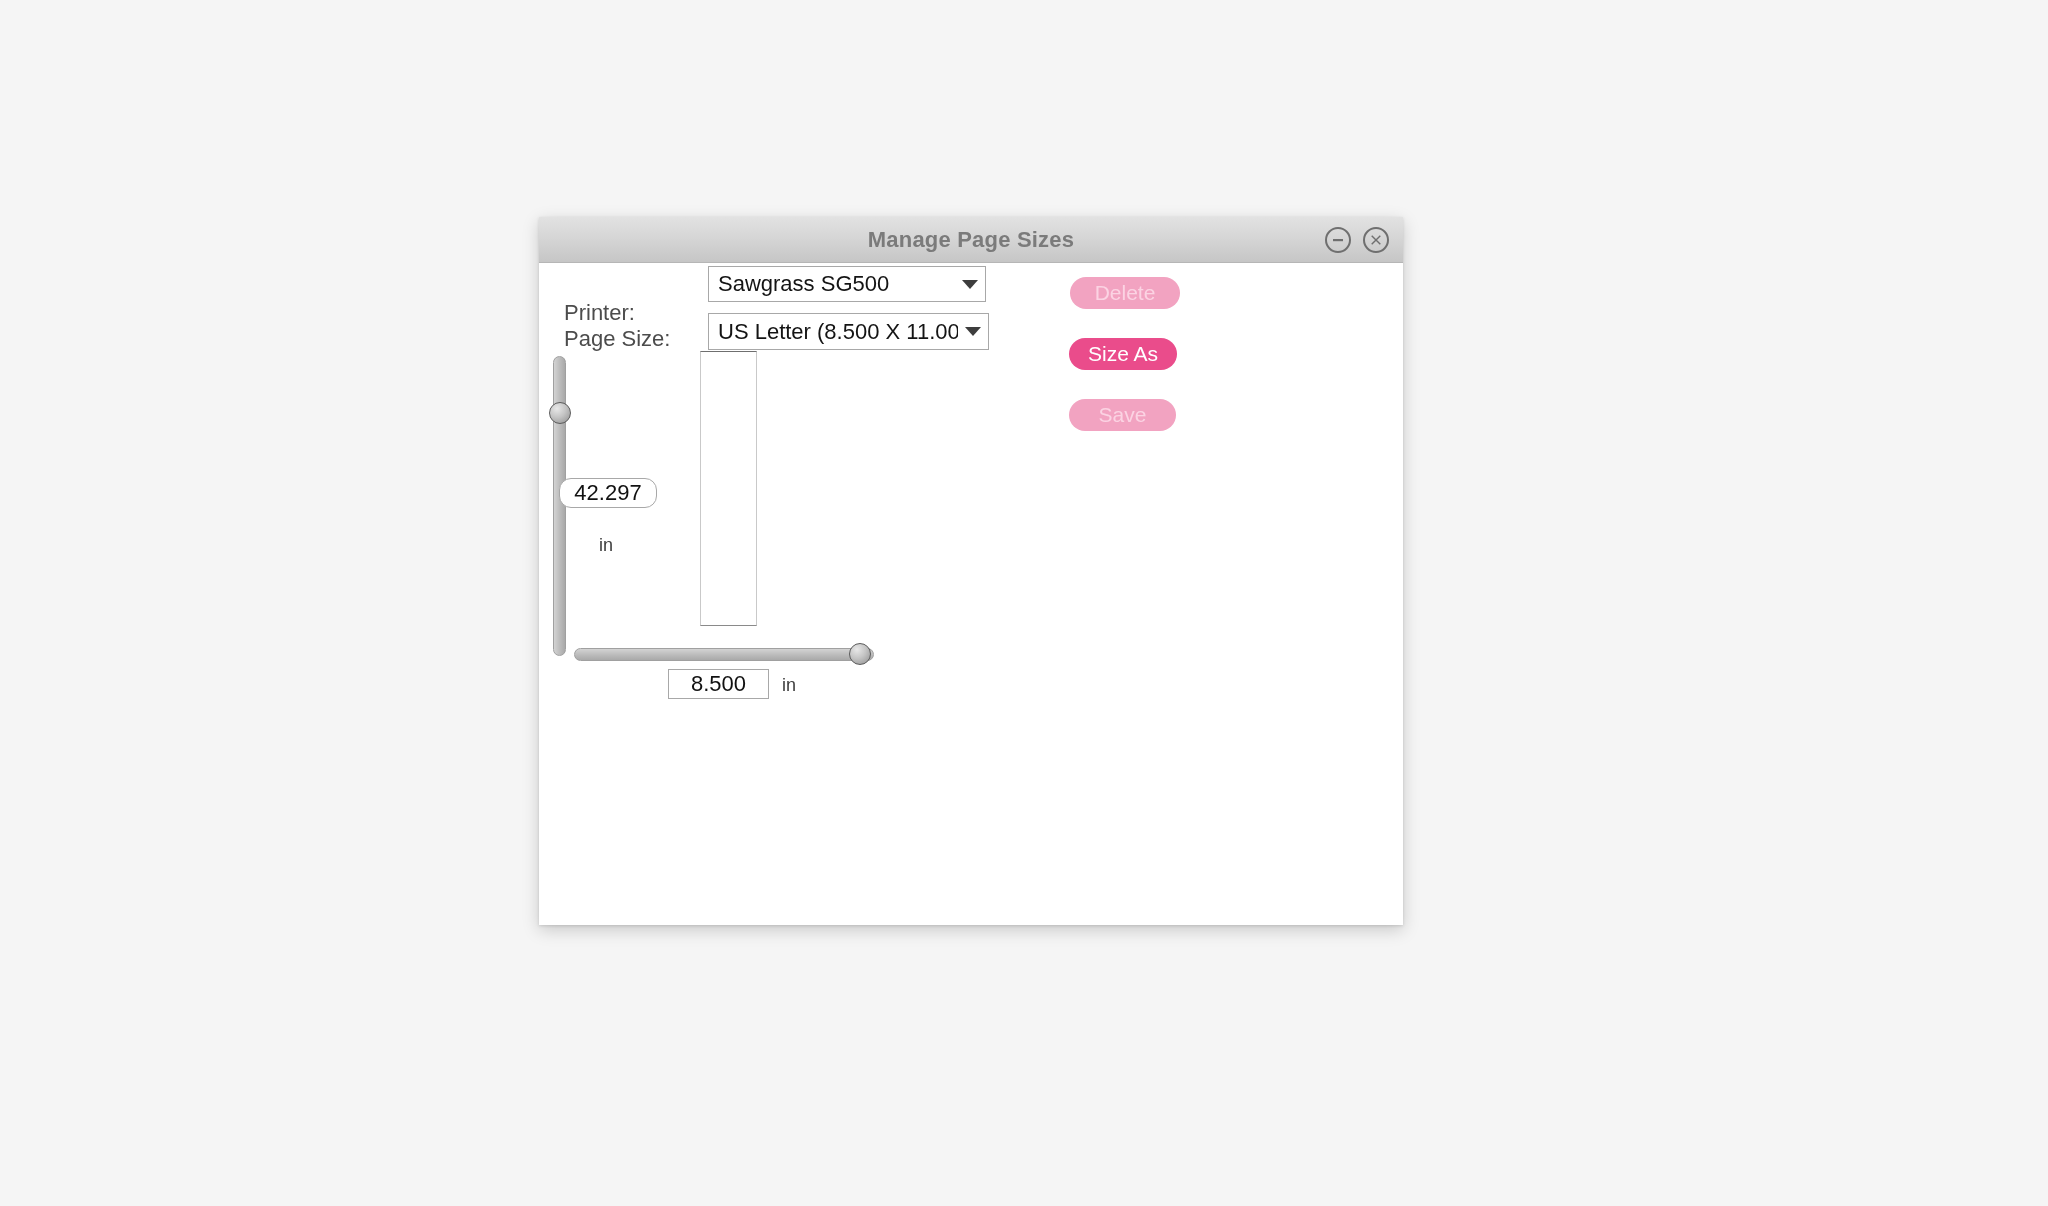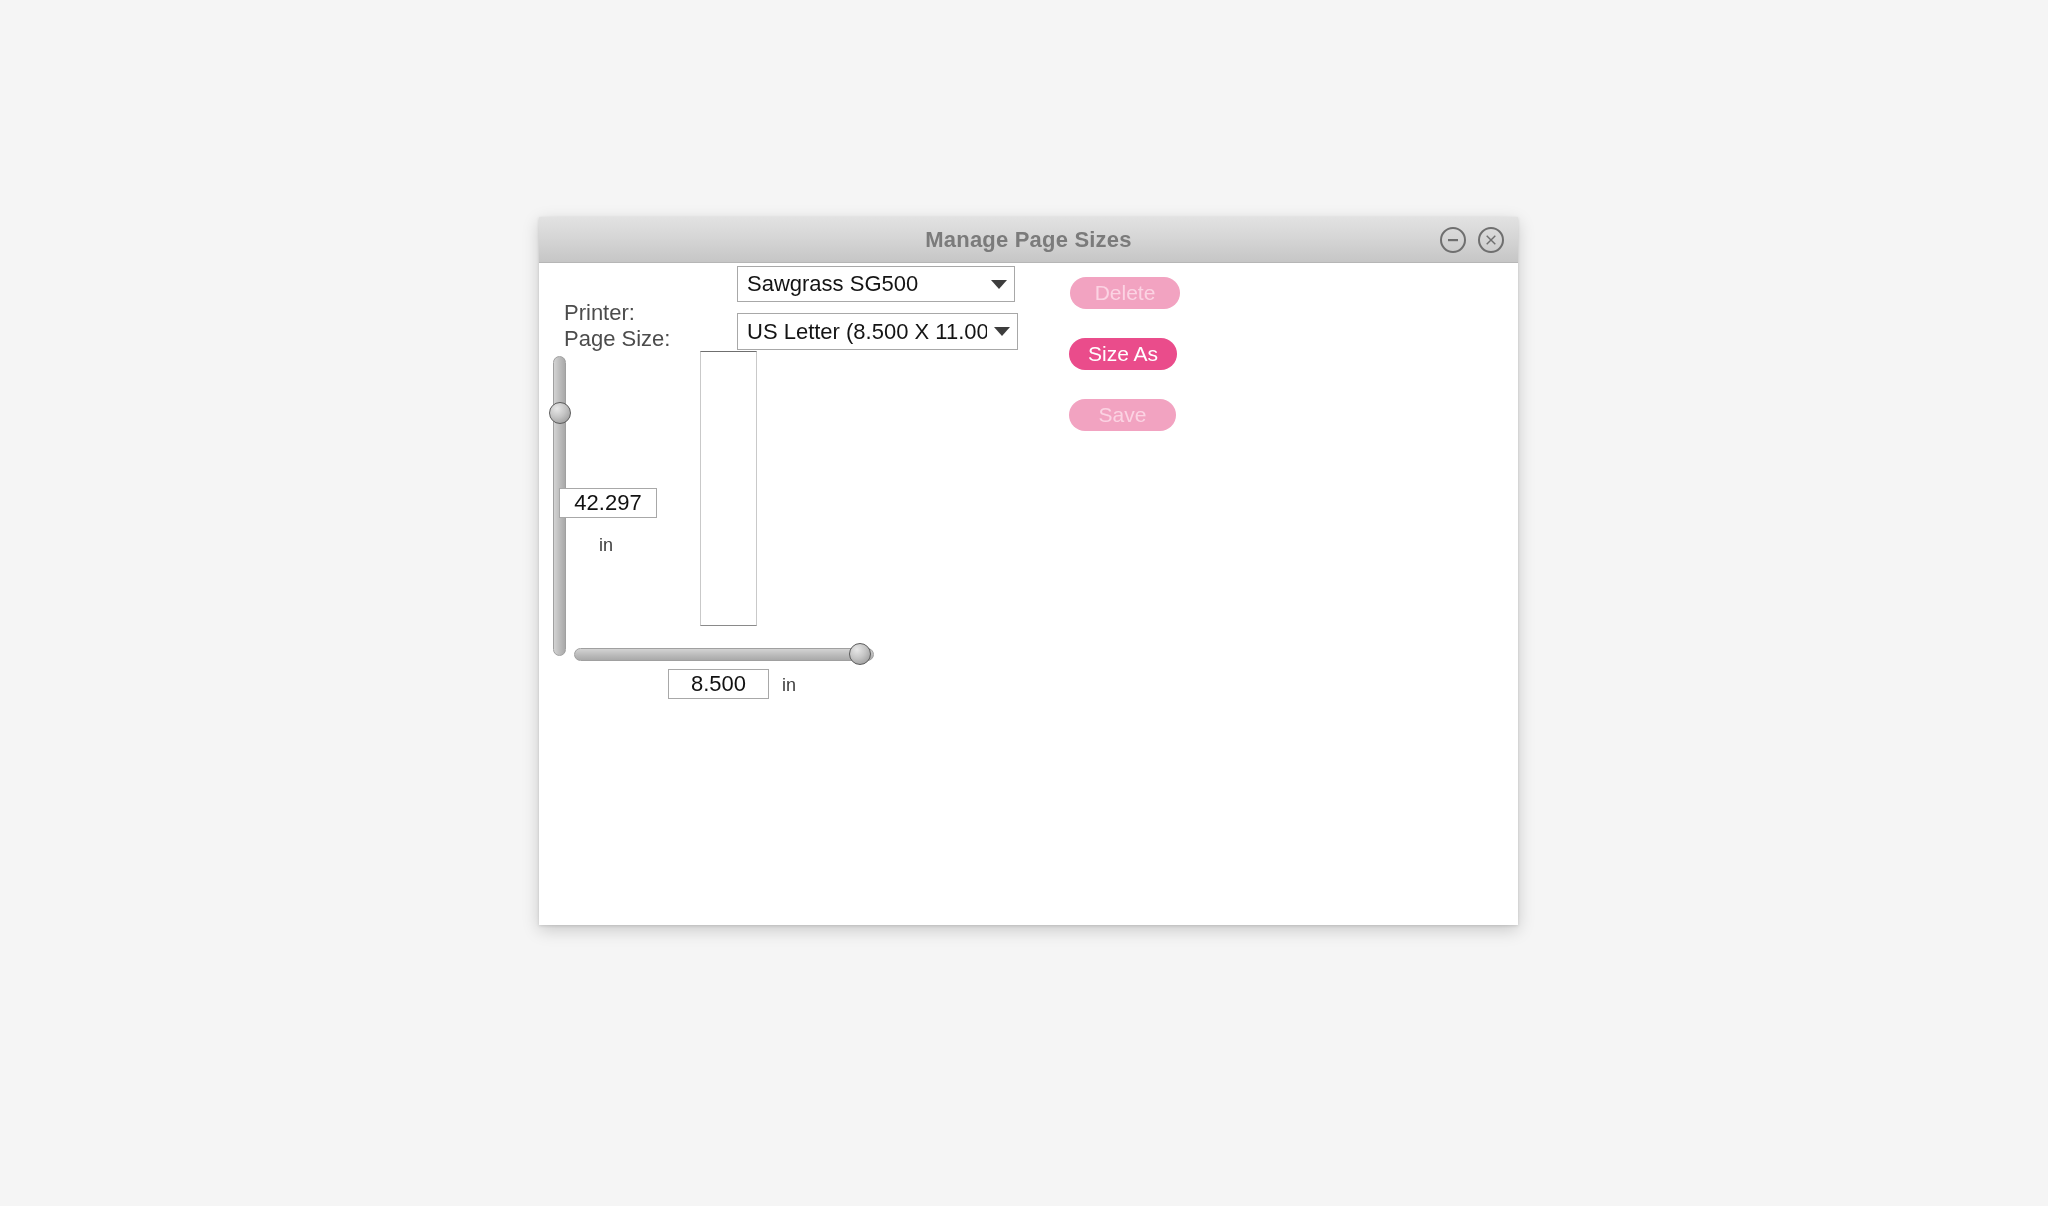--- a/index.html
+++ b/index.html
@@ -17,21 +17,21 @@
     width: 2048px;
     height: 1206px;
     background: #f5f5f5;
   }
 
   
   .dialog {
     position: absolute;
     left: 539px;
     top: 217px;
-    width: 979px;
+    width: 864px;
     height: 708px;
     background: #f9a8d4;
     box-shadow: 0 5px 16px rgba(0,0,0,0.18), 0 1px 3px rgba(0,0,0,0.12);
   }
 
   .titlebar {
     position: relative;
     height: 46px;
     width: 100%;
     background: linear-gradient(to bottom, #e2e2e2 0%, #d6d6d6 45%, #c6c6c6 100%);
@@ -92,21 +92,20 @@
   .label-pagesize  { left: 25px;  top: 63px; }
 
   
   .combo {
     position: absolute;
     background: #ffffff;
     border: 1px solid #a8a8a8;
     display: flex;
     align-items: center;
     cursor: pointer;
-    margin-left: 29px;
   }
   .combo-printer  { left: 169px; top: 3px;  width: 278px; height: 36px; }
   .combo-pagesize { left: 169px; top: 50px; width: 281px; height: 37px; }
 
   .combo-value {
     flex: 1;
     padding-left: 9px;
     font-size: 22px;
     color: #141414;
     white-space: nowrap;
@@ -229,21 +228,21 @@
   .numbox {
     position: absolute;
     background: #ffffff;
     border: 1px solid #a8a8a8;
     font-family: "Liberation Sans", sans-serif;
     font-size: 22px;
     color: #111111;
     text-align: center;
     outline: none;
   }
-  .numbox-height { left: 20px;  top: 225px; width: 98px; height: 30px; }
+  .numbox-height { left: 20px;  top: 215px; width: 98px; height: 30px; border-radius: 12px; }
   .numbox-width  { left: 129px; top: 406px; width: 101px; height: 30px; }
 
   .unit {
     position: absolute;
     font-size: 18px;
     color: #3d3d3d;
     user-select: none;
   }
   .unit-height { left: 60px;  top: 272px; }
   .unit-width  { left: 243px; top: 412px; }

